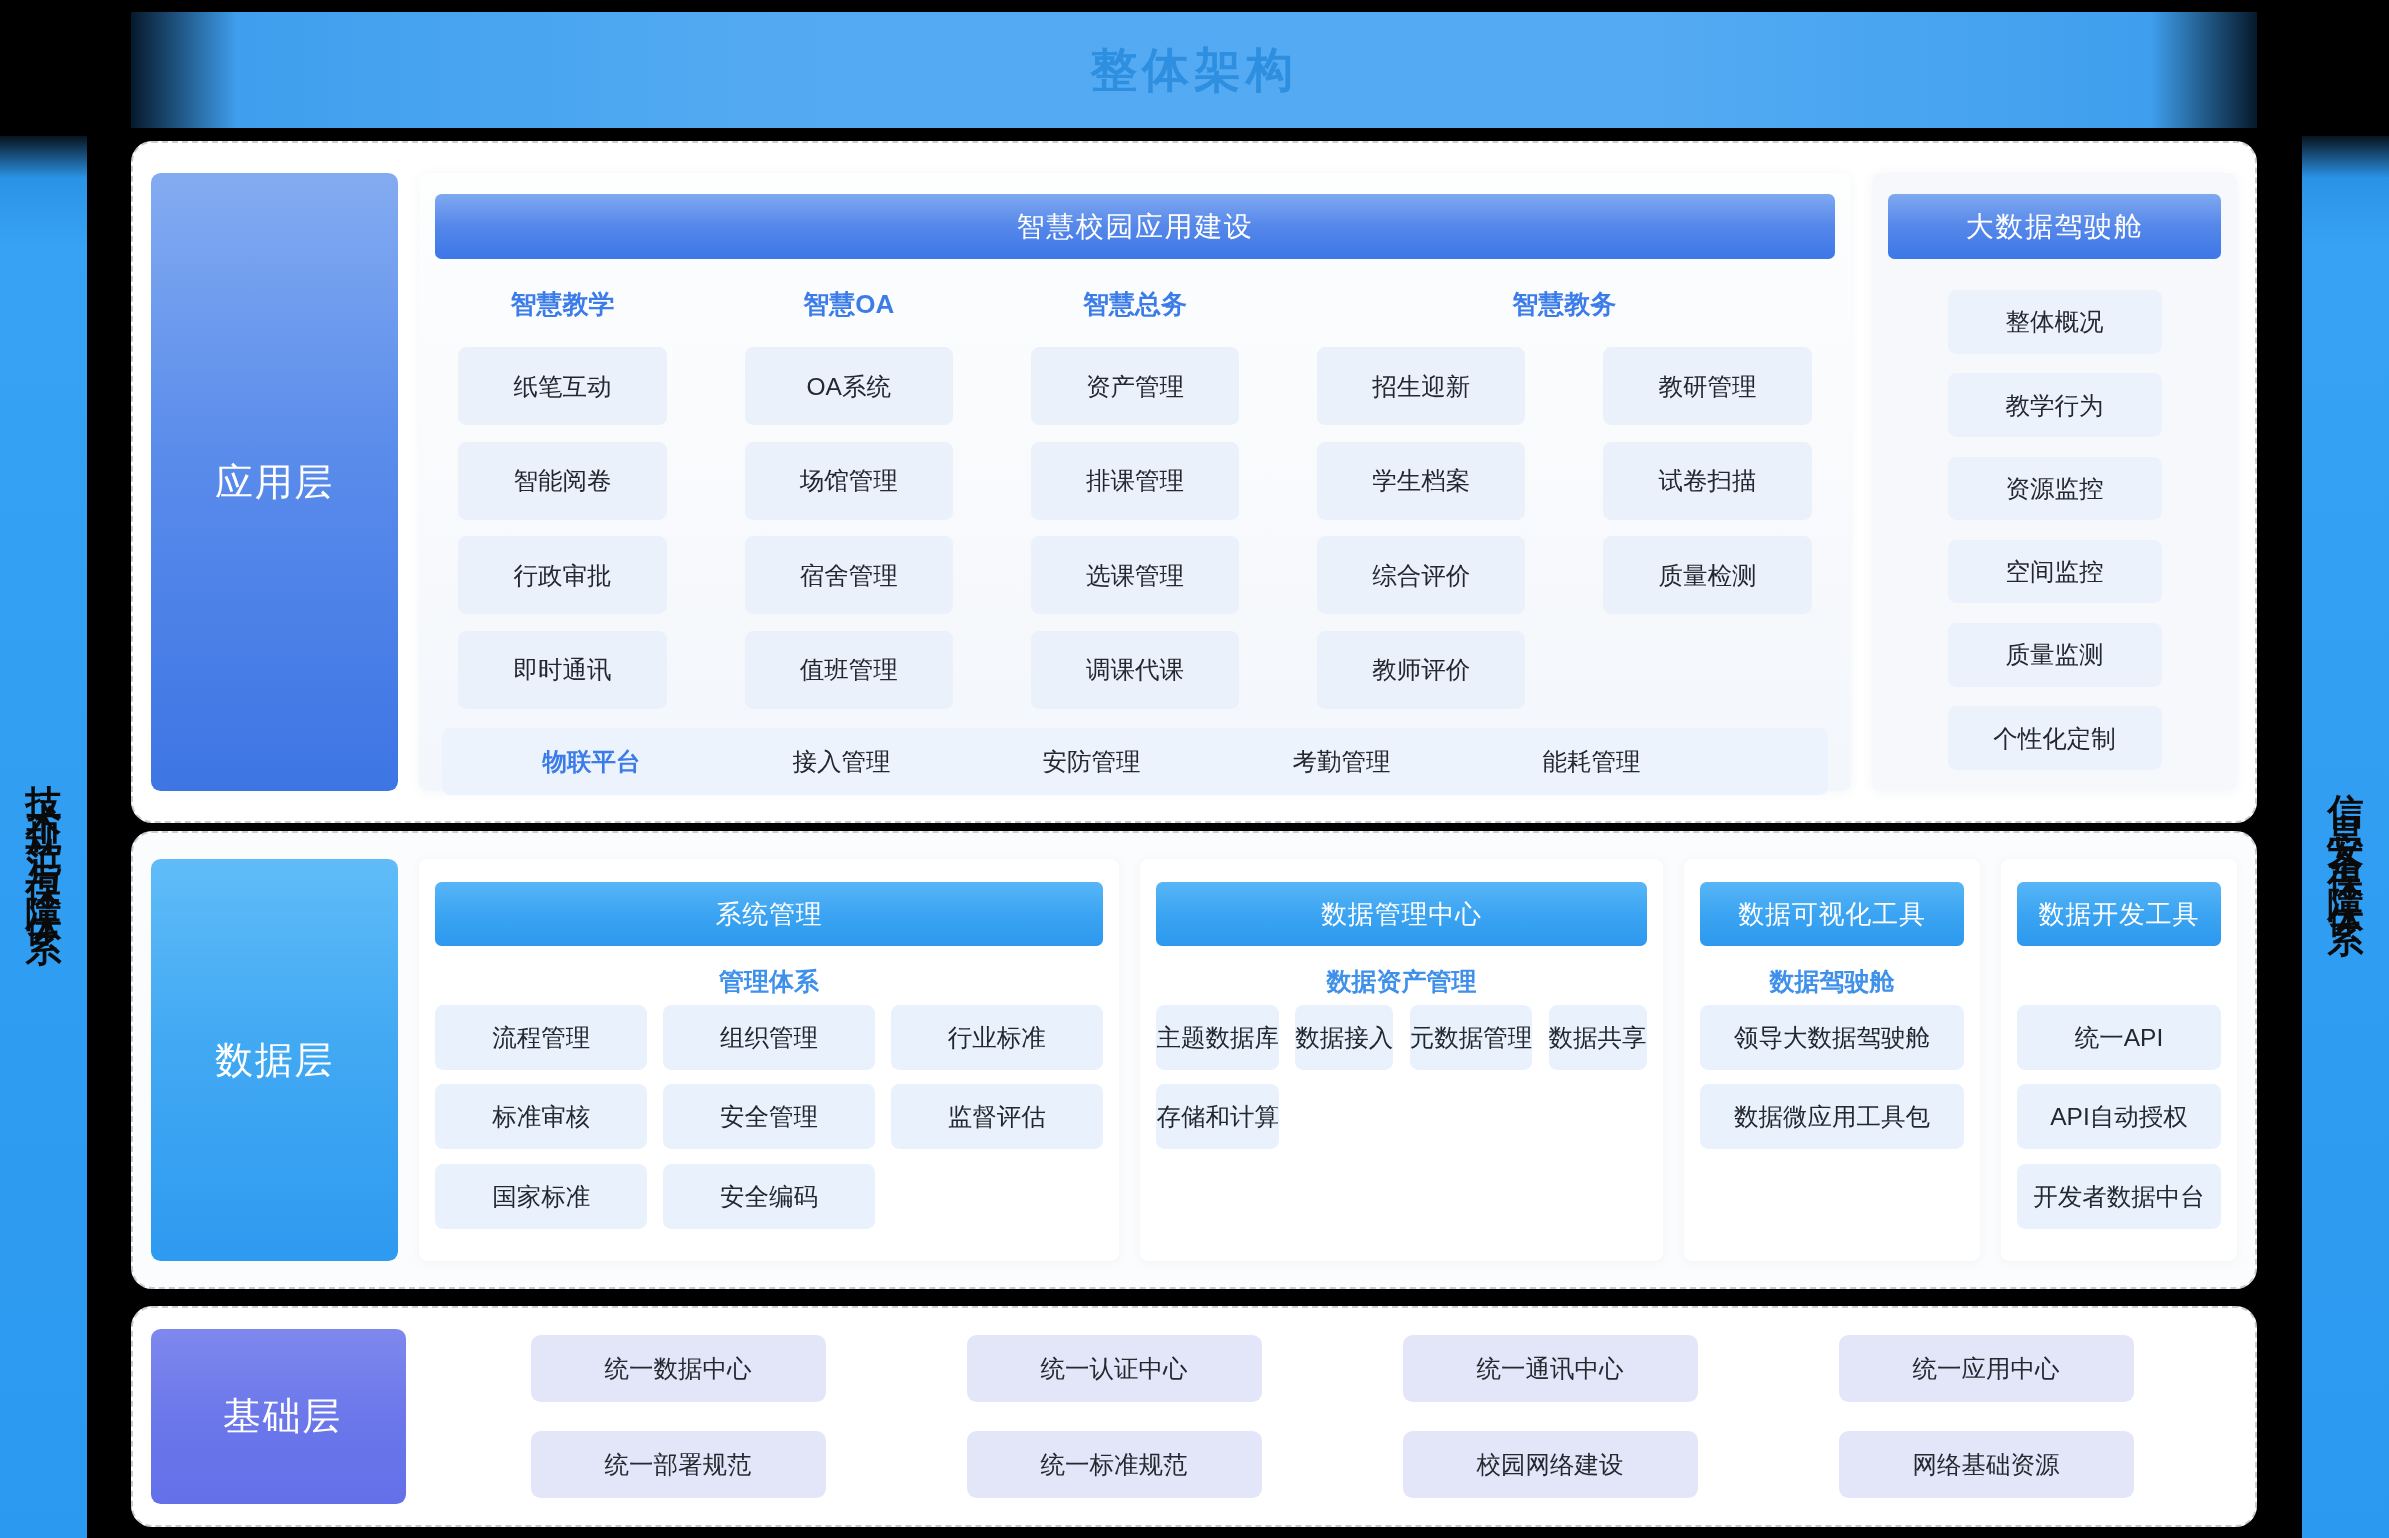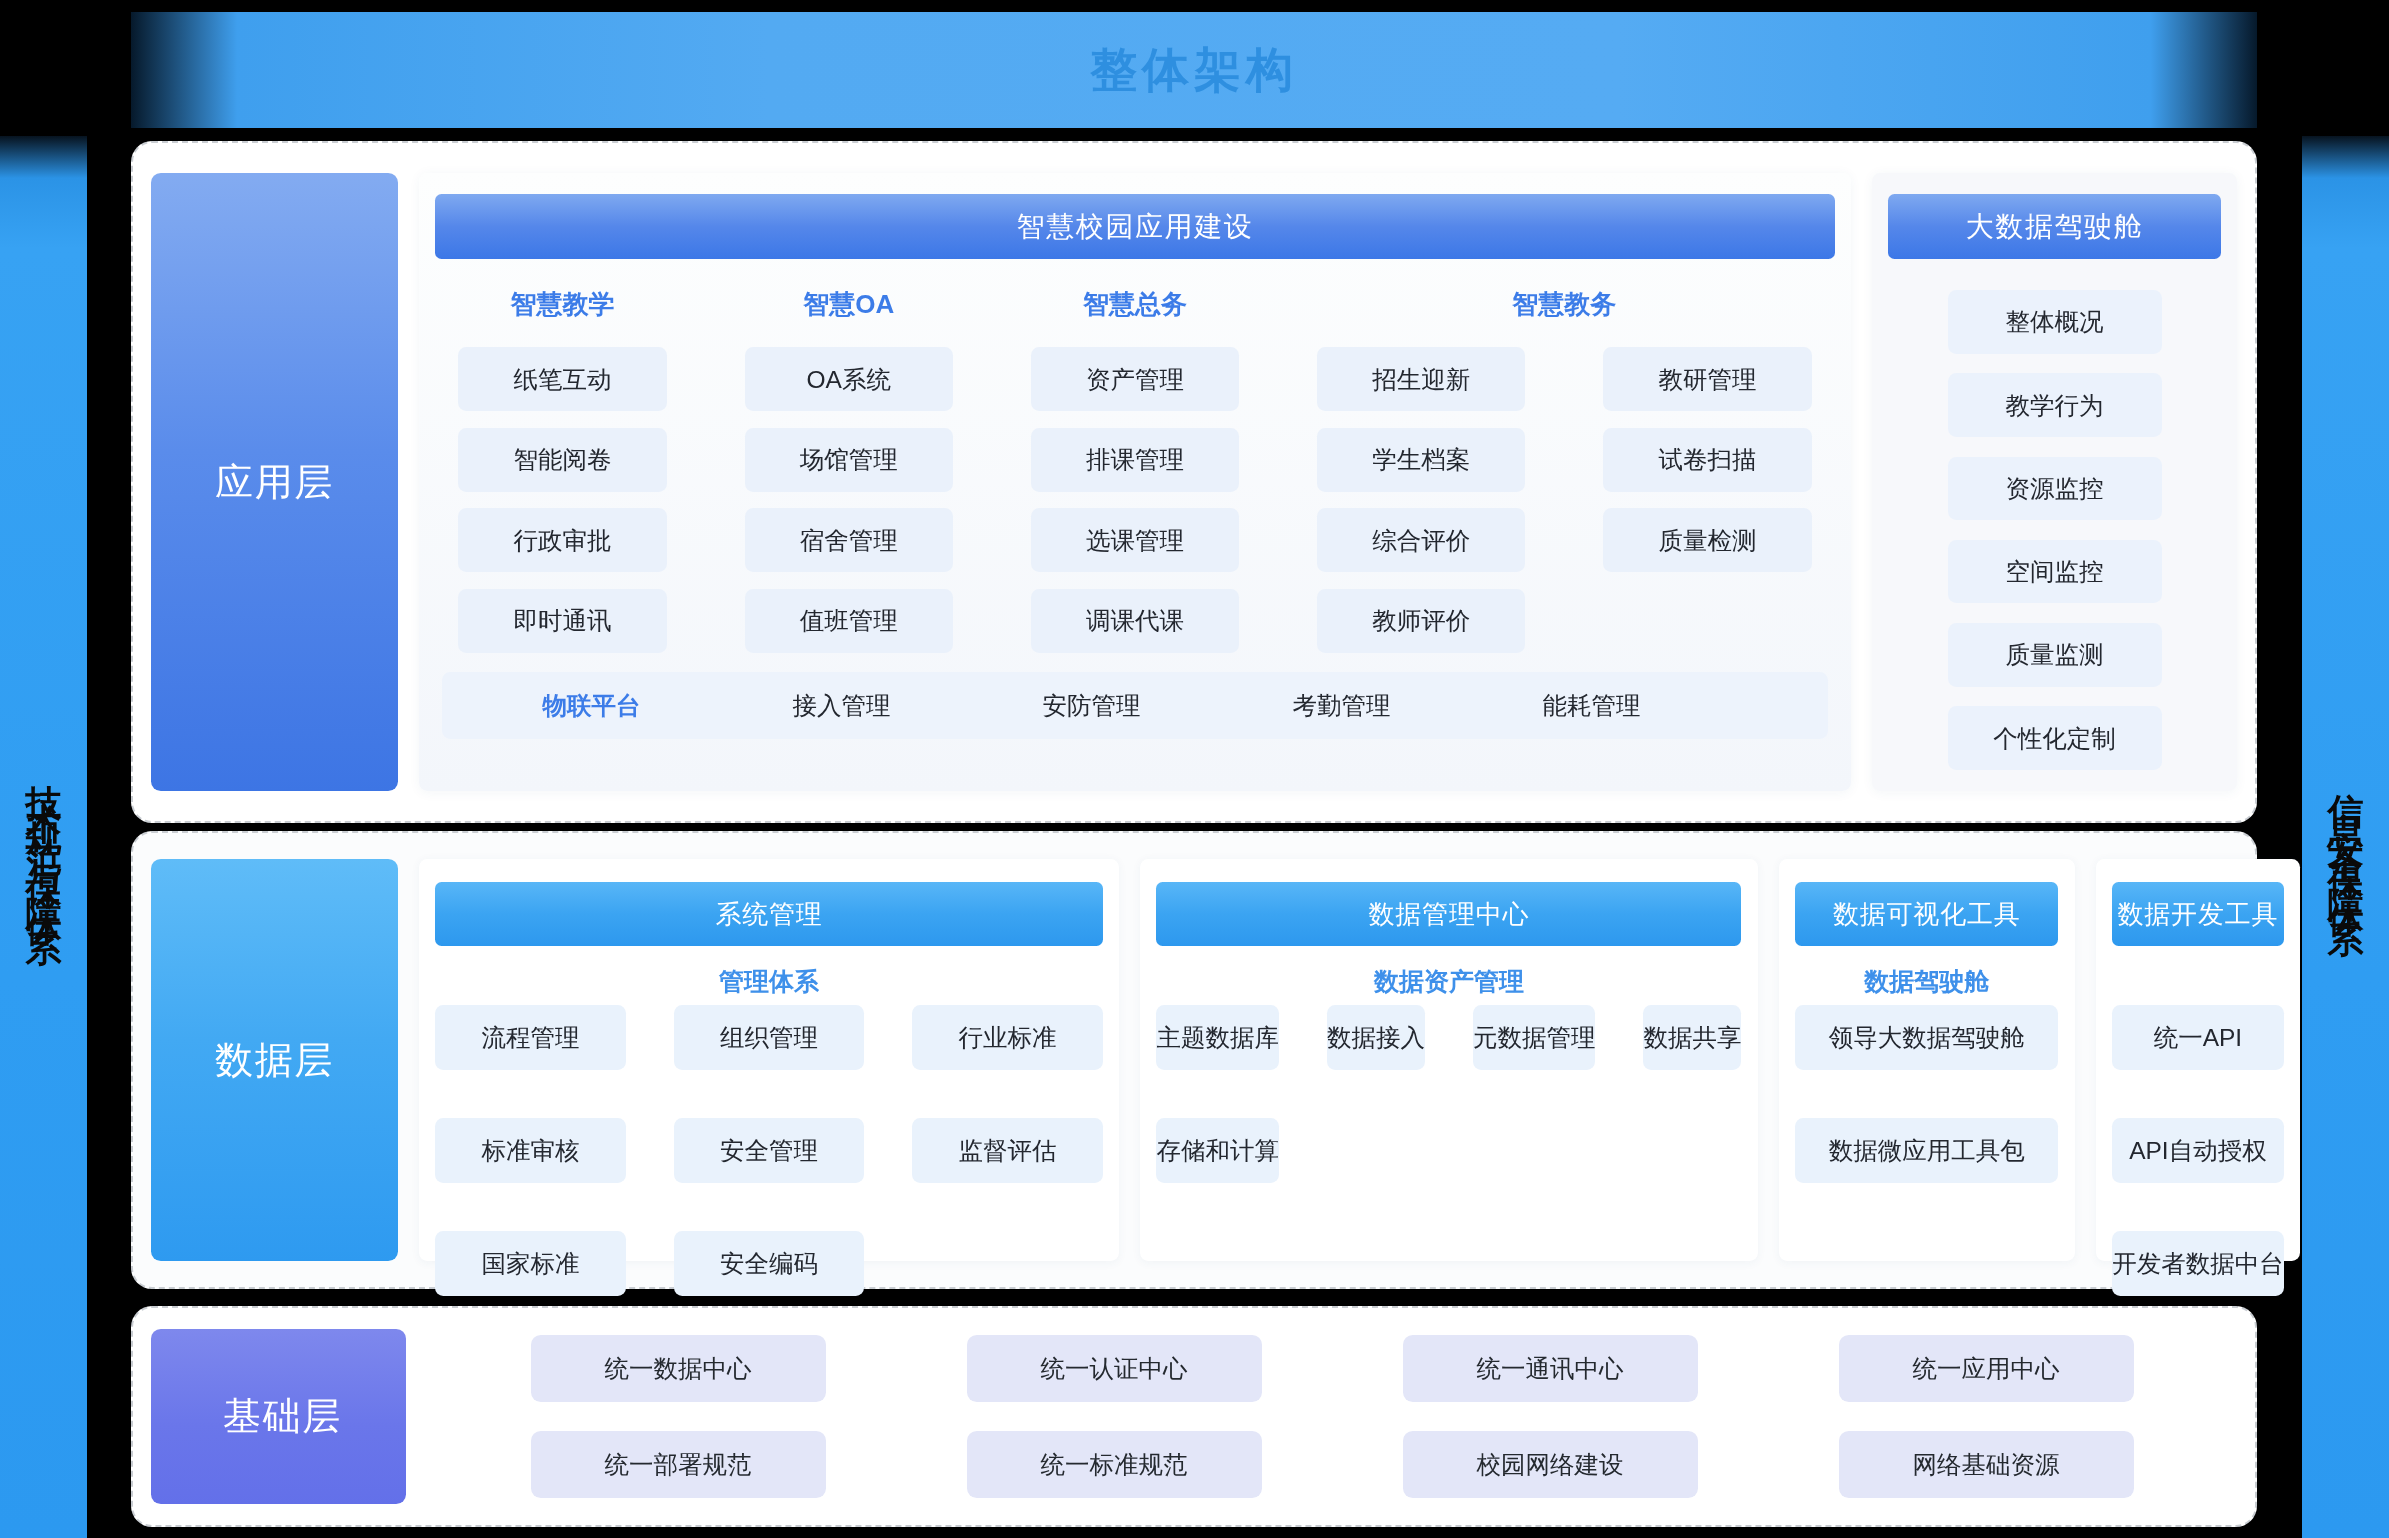--- a/index.html
+++ b/index.html
@@ -59,21 +59,21 @@
   .app-grid{
     display:grid;grid-template-columns:repeat(5,1fr);
     column-gap:78px;row-gap:16.4px;padding:0 23px;margin-top:18px;
   }
   .col-header{
     height:54px;display:flex;align-items:center;justify-content:center;
     font-size:26px;font-weight:700;color:#3c7ce8;
   }
   .span2{grid-column:4 / span 2;}
   .chip{
-    height:64px;border-radius:8.2px;background:#eaf1fb;color:#23272f;font-size:24.5px;
+    height:78px;border-radius:8.2px;background:#eaf1fb;color:#23272f;font-size:24.5px;
     display:flex;align-items:center;justify-content:center;white-space:nowrap;
   }
   .iot-bar{
     margin:19.6px 6.5px 0 6.5px;height:67px;border-radius:8.2px;background:#edf3fc;
     display:flex;align-items:center;padding-left:24.5px;flex:0 0 auto;
   }
   .iot-cell{width:250px;text-align:center;font-size:24.5px;color:#23272f;}
   .iot-cell.lead{color:#3c7ce8;font-weight:700;}
   
   .cockpit{
@@ -90,21 +90,21 @@
   }
   .data-panel .hdr{
     height:64px;border-radius:6.5px;color:#fff;font-size:26px;letter-spacing:0.8px;
     background:linear-gradient(180deg,#58b6f7 0%,#3ba4f2 50%,#2d98ee 100%);
     display:flex;align-items:center;justify-content:center;flex:0 0 auto;
   }
   .sub-hdr{
     height:47px;margin-top:11.5px;display:flex;align-items:center;justify-content:center;
     font-size:25px;font-weight:600;color:#3e90ea;flex:0 0 auto;
   }
-  .data-grid{display:grid;row-gap:14.7px;column-gap:16.4px;gap:48px;}
+  .data-grid{display:grid;row-gap:14.7px;column-gap:16.4px;}
   .cols3{grid-template-columns:repeat(3,1fr);}
   .cols2{grid-template-columns:repeat(4,1fr);}
   .cols1{grid-template-columns:1fr;}
   .data-grid .chip{height:65px;background:#e9f2fc;}
   
   .base-grid{
     flex:1;display:grid;grid-template-columns:repeat(4,1fr);
     row-gap:29.5px;align-content:center;justify-items:center;padding:0 33px;
   }
   .base-chip{

